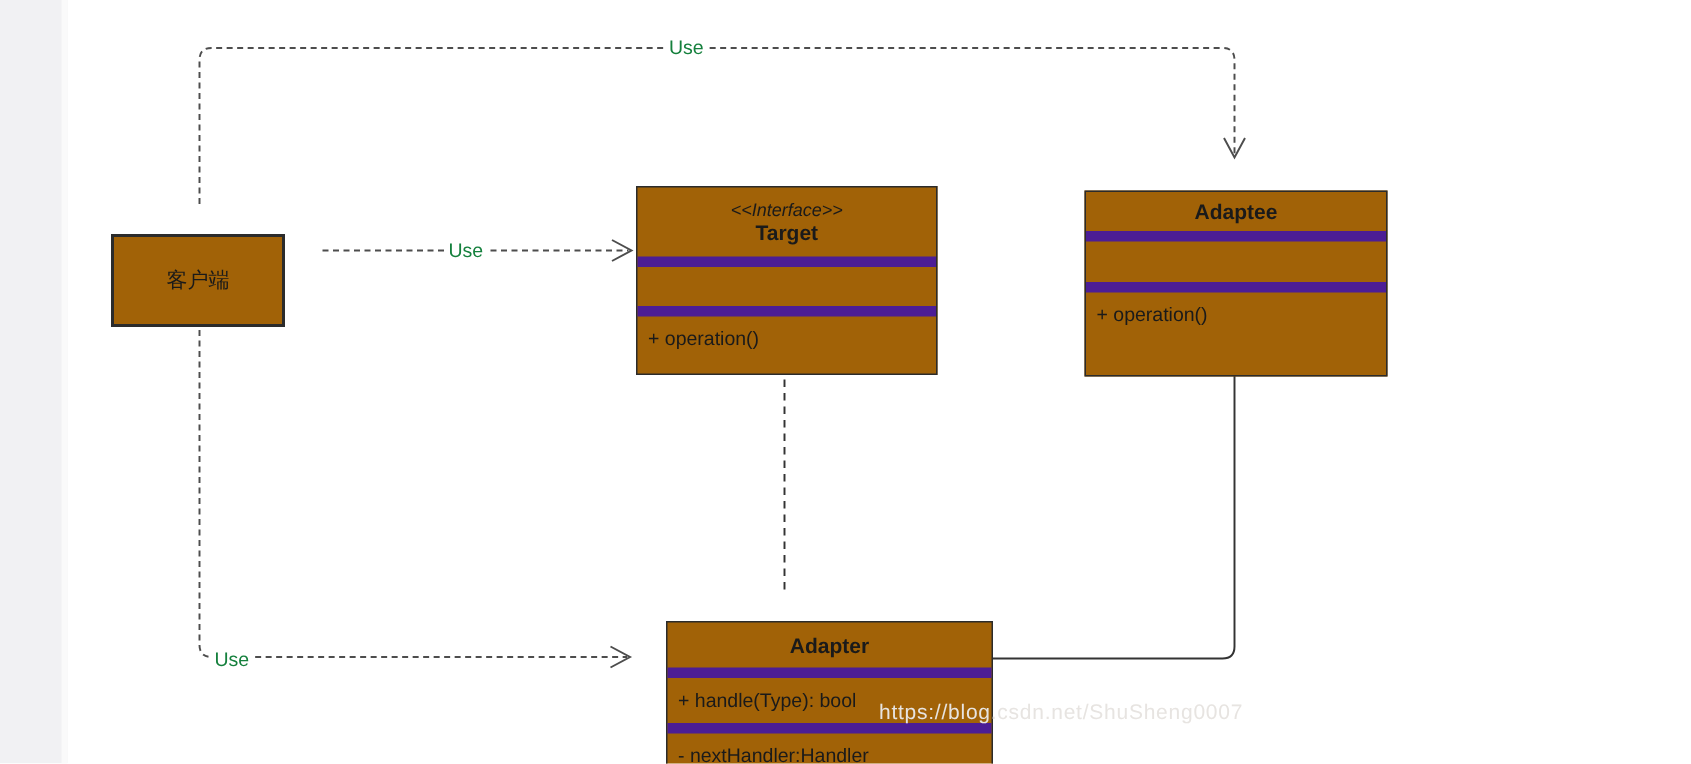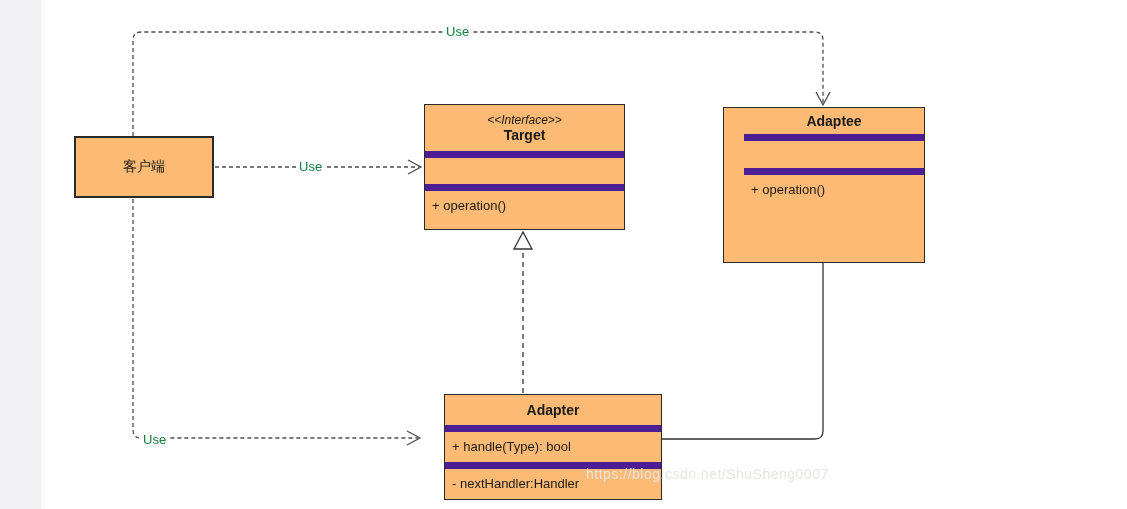--- a/index.html
+++ b/index.html
@@ -14,44 +14,45 @@
     position: absolute; left: 0; top: 0;
     width: 45px; height: 509px;
     background: #f1f1f3;
     border-right: 4px solid #fafafa;
   }
   .canvas { position: absolute; left: 0; top: 0; width: 1127px; height: 509px; }
   svg.edges { position: absolute; left: 0; top: 0; }
 
   .node {
     position: absolute;
-    background: #fdba74;
+    background: #a16207;
     color: #1a1a1a;
+    margin-top: 20px;
   }
   .client-box {
-    left: 74px; top: 136px; width: 140px; height: 62px;
+    left: 74px; top: 136px; width: 116px; height: 62px;
     border: 2px solid #2b2b2b;
     display: flex; align-items: center; justify-content: center;
     font-size: 14px;
   }
   .uml-box { border: 1px solid #2b2b2b; }
   .uml-box .sec { border-top: 7px solid #4c1d95; }
   .uml-title {
     font-weight: bold; font-size: 14px; text-align: center;
     display: flex; flex-direction: column; align-items: center; justify-content: center;
   }
   .stereotype { font-style: italic; font-weight: normal; font-size: 12px; }
   .member { font-size: 13px; padding: 7px 4px 0 7px; white-space: nowrap; }
 
   .target-box  { left: 424px; top: 104px; width: 201px; height: 126px; }
   .target-box  .hd { height: 46px; }
   .target-box  .mid { height: 33px; }
   .target-box  .mth { height: 45px; }
 
-  .adaptee-box { left: 723px; top: 107px; width: 202px; height: 156px; padding-left: 20px; }
+  .adaptee-box { left: 723px; top: 107px; width: 202px; height: 124px; }
   .adaptee-box .hd { height: 26px; }
   .adaptee-box .mid { height: 34px; }
   .adaptee-box .mth { height: 62px; }
 
   .adapter-box { left: 444px; top: 394px; width: 218px; height: 106px; }
   .adapter-box .hd { height: 30px; }
   .adapter-box .attr { height: 37px; }
   .adapter-box .mth { height: 37px; }
 
   .edge-label {

